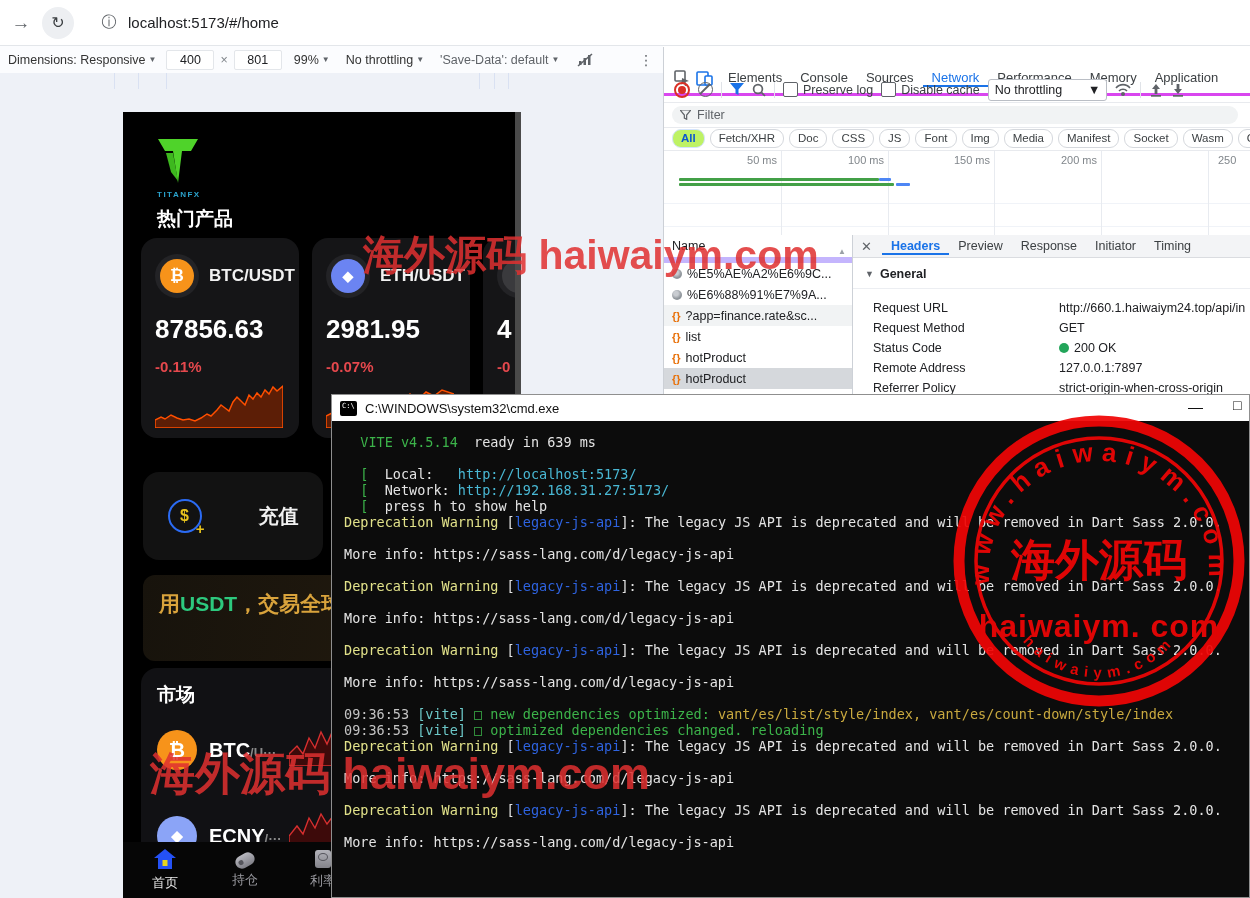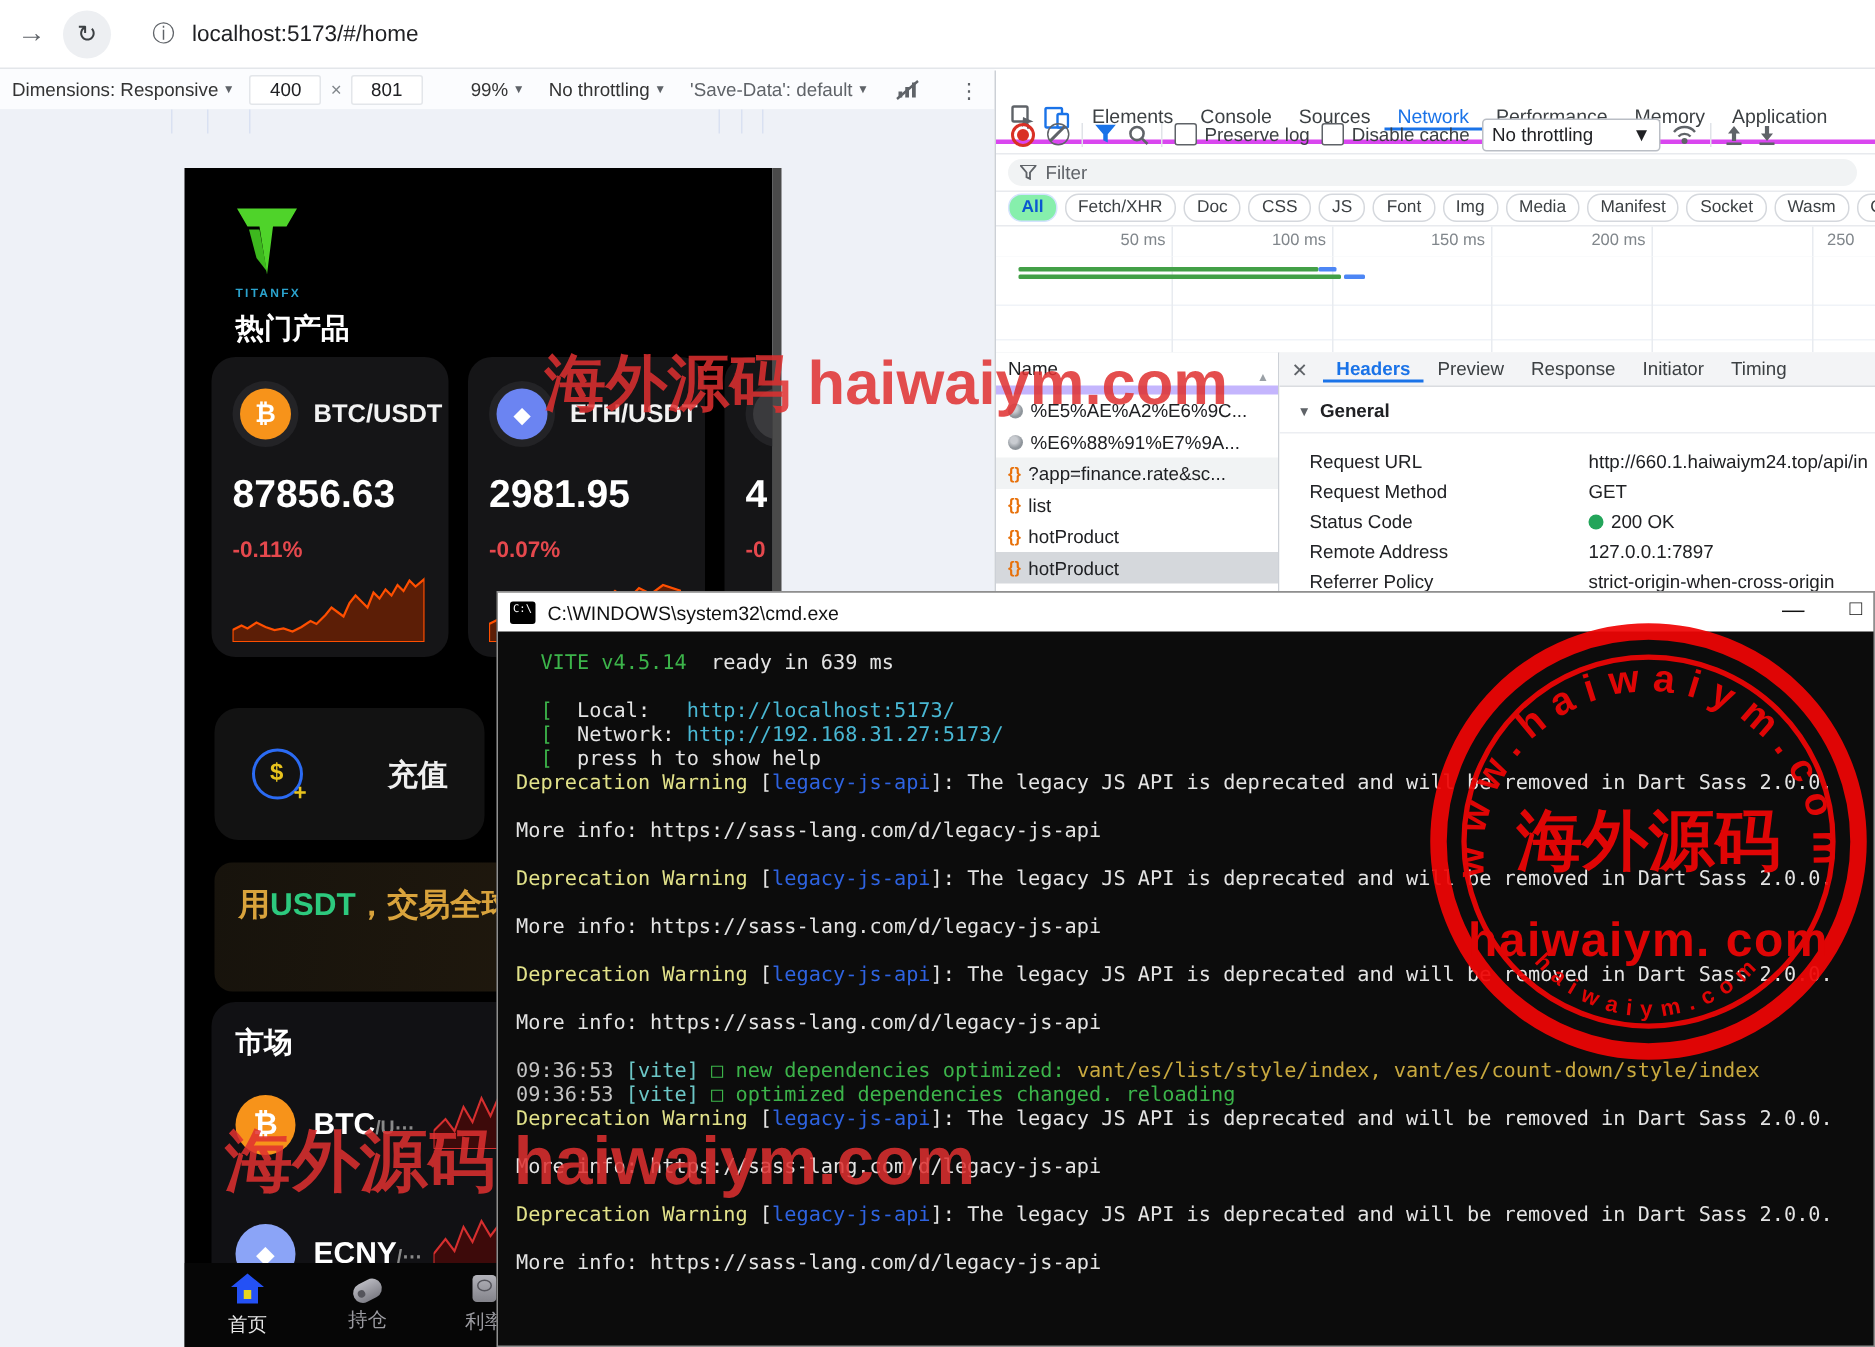--- a/index.html
+++ b/index.html
@@ -72,21 +72,21 @@
   .rec:after{content:"";position:absolute;left:2px;top:2px;width:8px;height:8px;background:#d93025;border-radius:50%;}
   .clear-ic{width:13px;height:13px;border:1.6px solid #5f6368;border-radius:50%;position:relative;flex:none;}
   .clear-ic:after{content:"";position:absolute;left:-1px;top:5px;width:14px;height:1.6px;background:#5f6368;transform:rotate(-45deg);}
   .chk{width:13px;height:13px;border:1.5px solid #5f6368;border-radius:2px;background:#fff;flex:none;}
   .chklabel{font-size:12.5px;color:#3c4043;margin-left:-3px;}
   .throttle-select{border:1px solid #babec5;border-radius:3px;height:20px;display:flex;align-items:center;padding:0 6px;gap:26px;color:#202124;background:#fff;}
   .dt-filterrow{position:absolute;left:0;top:56px;width:587px;height:24px;border-bottom:1px solid #e8eaee;display:flex;align-items:center;}
   .filter-box{margin-left:8px;width:566px;height:18px;background:#f1f3f4;border-radius:9px;display:flex;align-items:center;color:#5f6368;gap:6px;padding-left:8px;box-sizing:border-box;}
   .dt-chips{position:absolute;left:0;top:80px;width:587px;height:24px;border-bottom:1px solid #e8eaee;display:flex;align-items:center;gap:5px;padding-left:8px;box-sizing:border-box;overflow:hidden;}
   .chip{height:17px;line-height:17px;padding:0 8px;border:1px solid #d5d8dd;border-radius:9px;font-size:11.5px;color:#3c4043;background:#fff;white-space:nowrap;}
-  .chip.sel{background:#86efac;border-color:#d3e3fd;color:#0b57d0;font-weight:bold;}
+  .chip.sel{background:#bef264;border-color:#d3e3fd;color:#0b57d0;font-weight:bold;}
   .dt-timeline{position:absolute;left:0;top:104px;width:587px;height:20px;border-bottom:1px solid #eceef2;text-align:right;}
   .tick-label{position:absolute;top:3px;font-size:11px;color:#80868b;}
   .gridv{position:absolute;width:1px;background:#e8ebf0;}
   .dt-waterfall{position:absolute;left:0;top:124px;width:587px;height:64px;border-bottom:1px solid #dfe2e7;background:#fff;}
   .gridh{position:absolute;left:0;width:587px;height:1px;background:#f0f3f8;}
   .wbar{position:absolute;height:3px;border-radius:1px;}
   .wgreen{background:#43a047;}
   .wblue{background:#4d86f5;}
   
   .req-pane{position:absolute;left:0;top:188px;width:189px;height:663px;border-right:1px solid #cdd1d7;background:#fff;box-sizing:border-box;}
@@ -141,21 +141,21 @@
     <div class="site-info">ⓘ</div>
     <div class="url-text">localhost:5173/#/home</div>
   </div>
 
   <div class="devbar">
     <span style="margin-left:8px;">Dimensions: Responsive</span>
     <span class="caret">▼</span>
     <span class="dim-input" style="margin-left:6px;">400</span>
     <span class="sep-x">×</span>
     <span class="dim-input">801</span>
-    <span style="margin-left:32px;">99%</span>
+    <span style="margin-left:12px;">99%</span>
     <span class="caret">▼</span>
     <span style="margin-left:12px;">No throttling</span>
     <span class="caret">▼</span>
     <span class="savedata" style="margin-left:12px;">'Save-Data': default</span>
     <span class="caret">▼</span>
     <svg class="icon-svg" style="margin-left:14px;" width="16" height="14" viewBox="0 0 16 14">
       <rect x="2" y="8" width="2.5" height="4" fill="#5f6368"></rect>
         <rect x="6.5" y="5" width="2.5" height="7" fill="#5f6368"></rect>
         <rect x="11" y="2" width="2.5" height="10" fill="#5f6368"></rect>
       <line x1="1" y1="13" x2="15" y2="1" stroke="#5f6368" stroke-width="1.6"></line>

